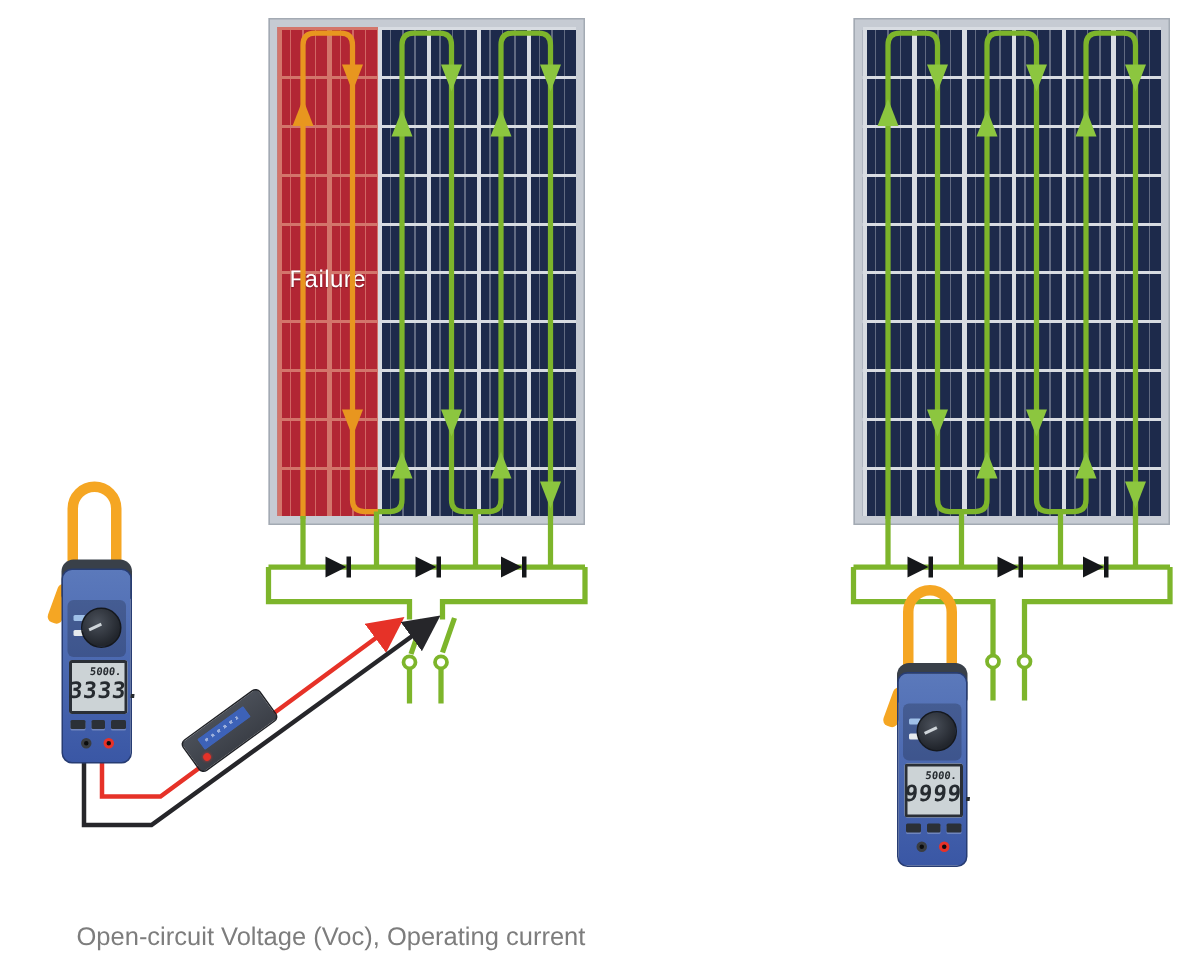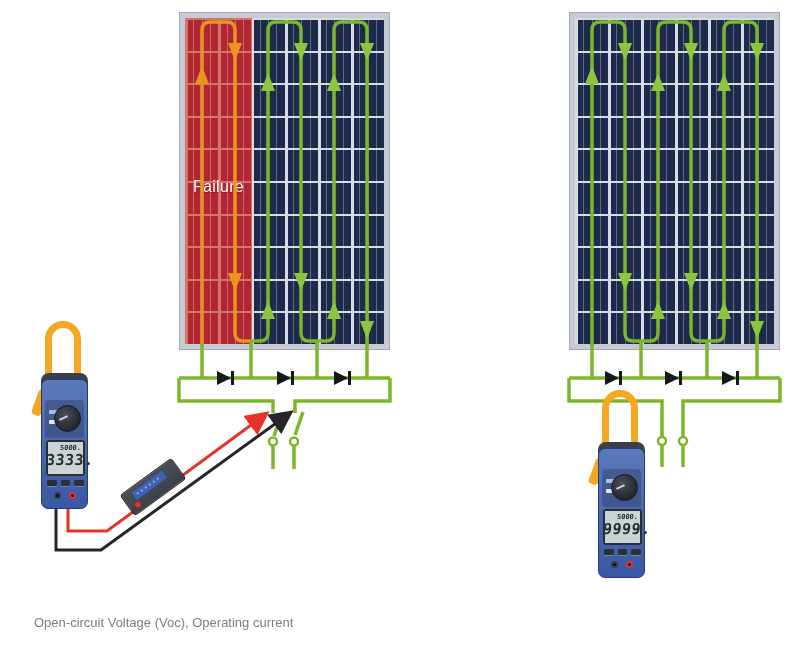--- a/index.html
+++ b/index.html
@@ -87,21 +87,21 @@
            border:1px solid #1f2126; border-radius:4px; box-sizing:border-box;
            transform:rotate(-36deg); }
   .adapter-label { position:absolute; left:10px; top:4px; width:38px; height:9px;
            background:var(--adapter-label-blue); border-radius:1px;
            background-image:repeating-linear-gradient(to right, rgba(255,255,255,0.5) 0 2px, transparent 2px 5px);
            background-size:70% 2px; background-repeat:no-repeat; background-position:4px 3px; }
   .adapter-led { position:absolute; left:6px; bottom:4px; width:5px; height:5px; border-radius:50%;
            background:var(--probe-red); box-shadow:0 0 2px var(--probe-red); }
 
   
-  .caption { position:absolute; left:34px; top:615px; font-size:13px;
+  .caption { position:absolute; left:51px; top:615px; font-size:17px;
            color:var(--caption-gray); }
 </style>
 </head>
 <body>
 
 <div class="stage">
 
   <div class="panel panel-left">
     <div class="cells"></div>
     <div class="red-zone">

